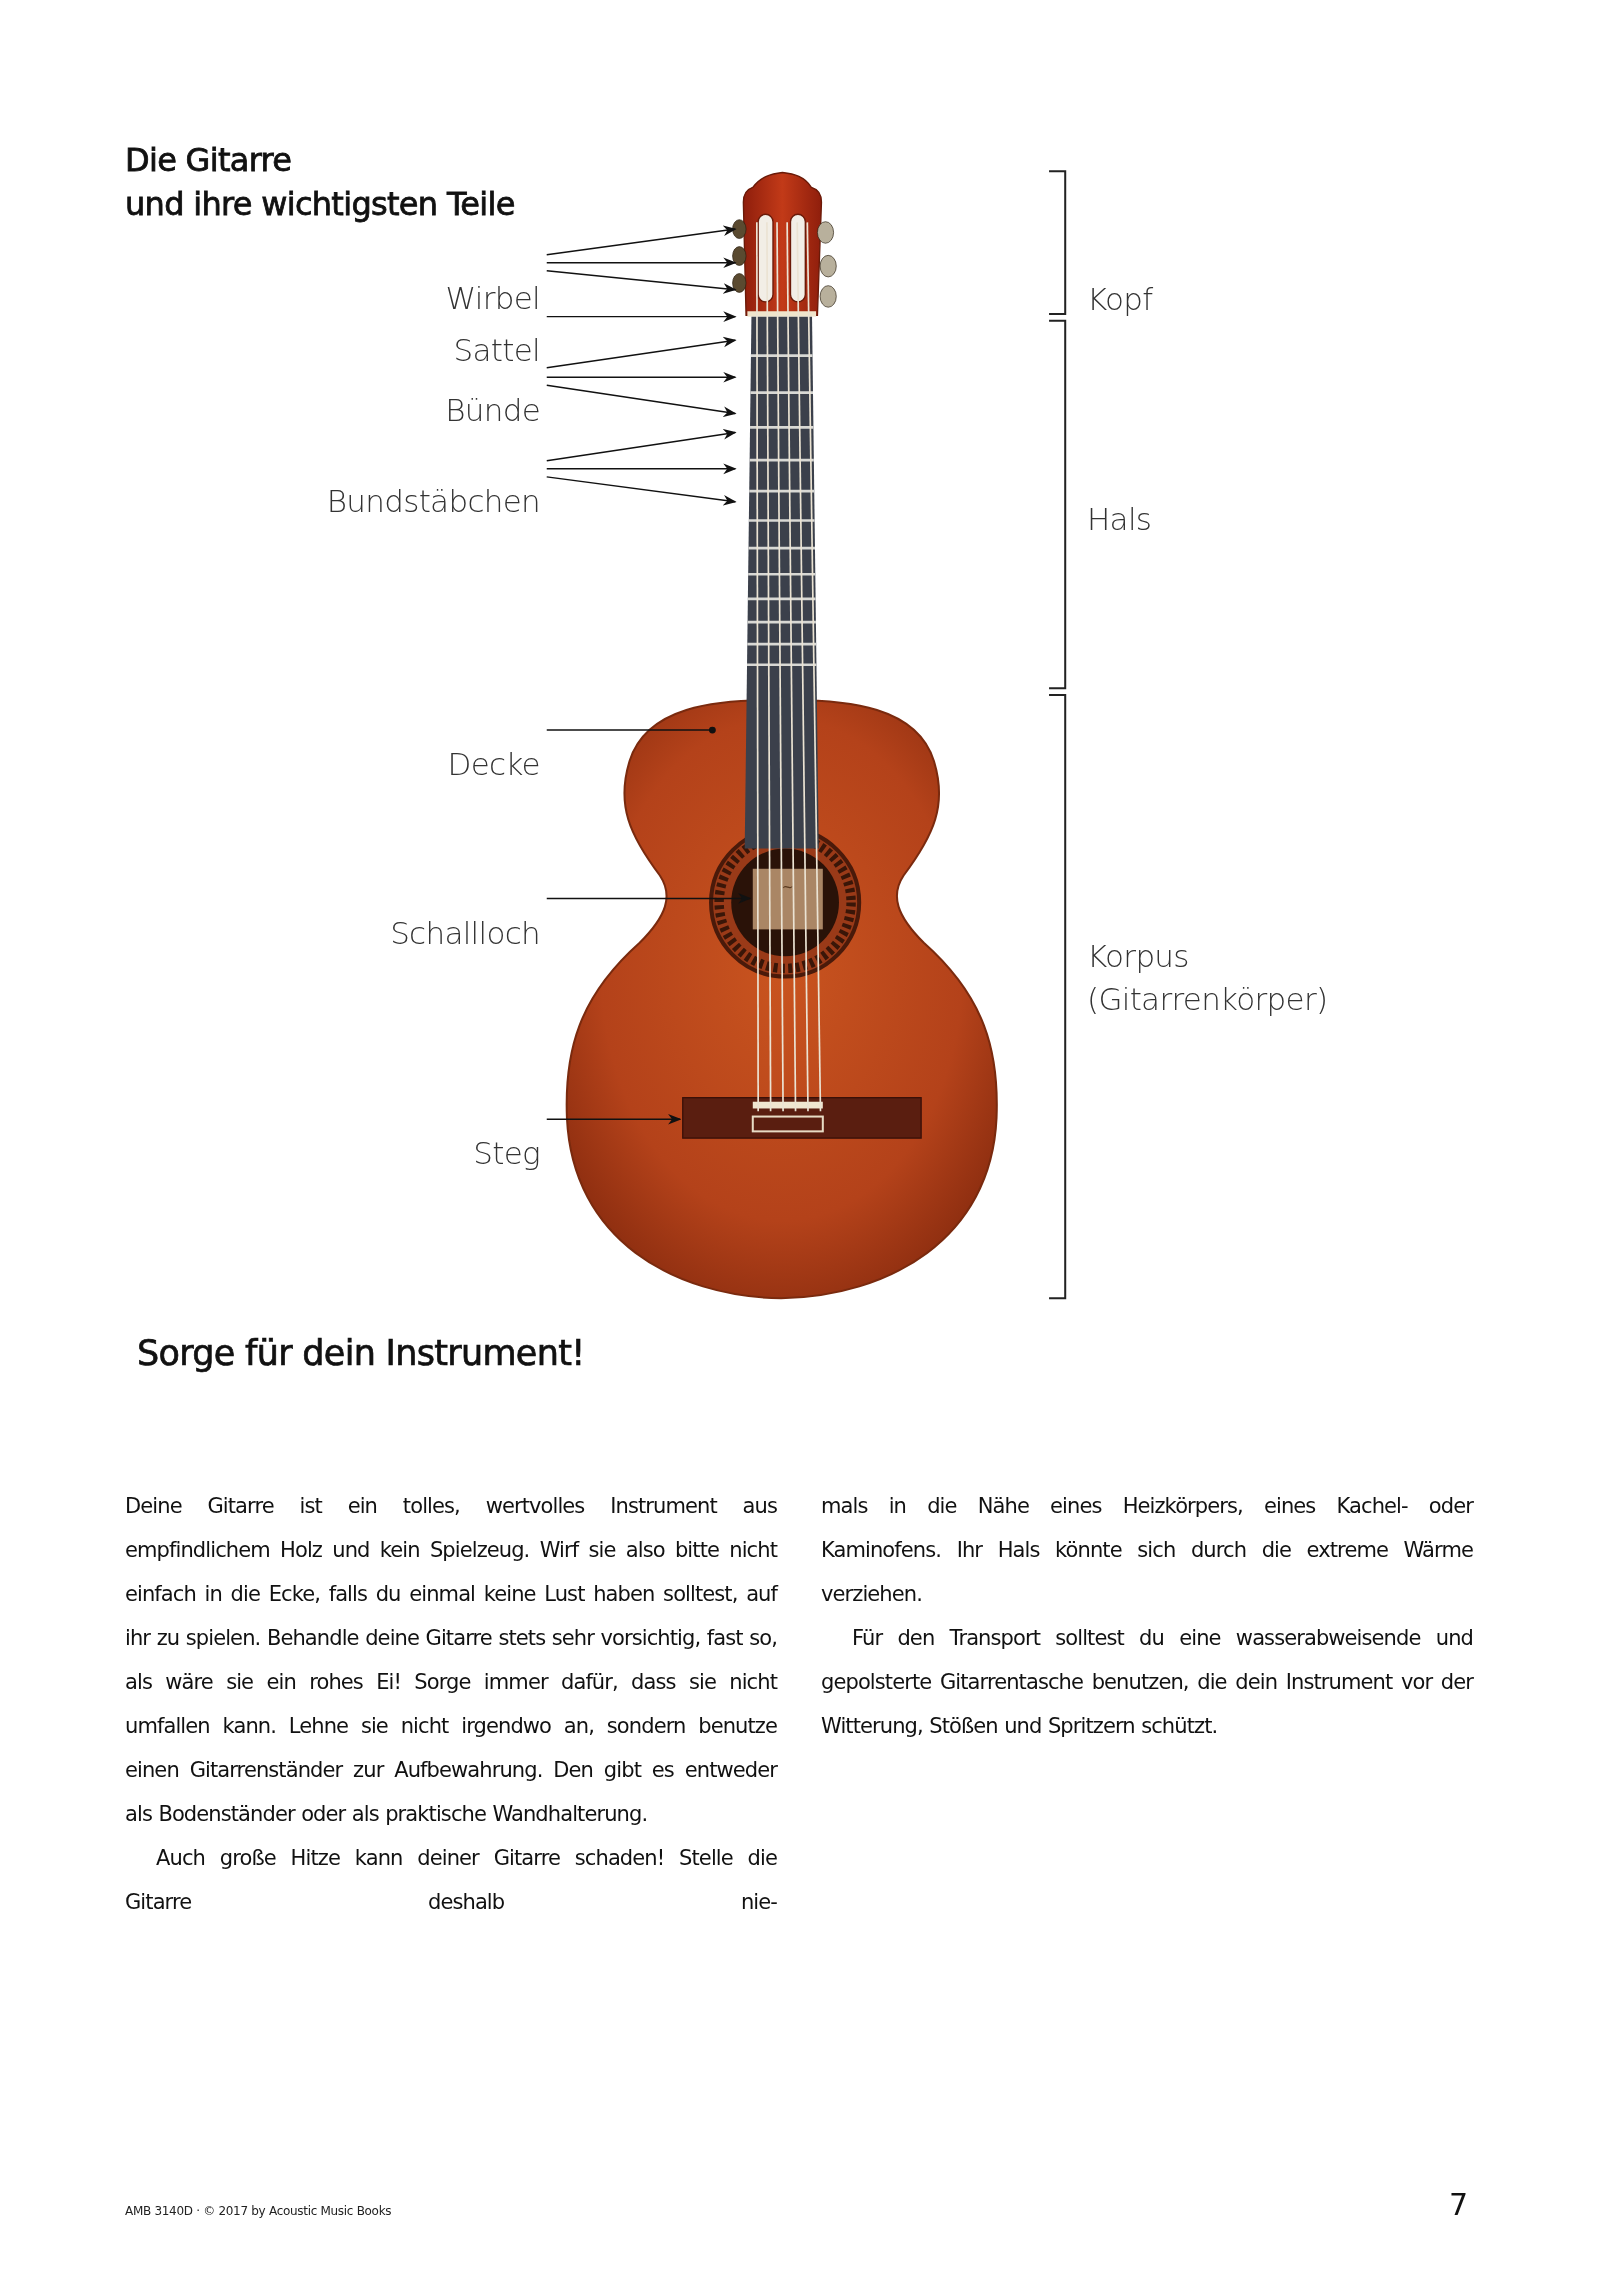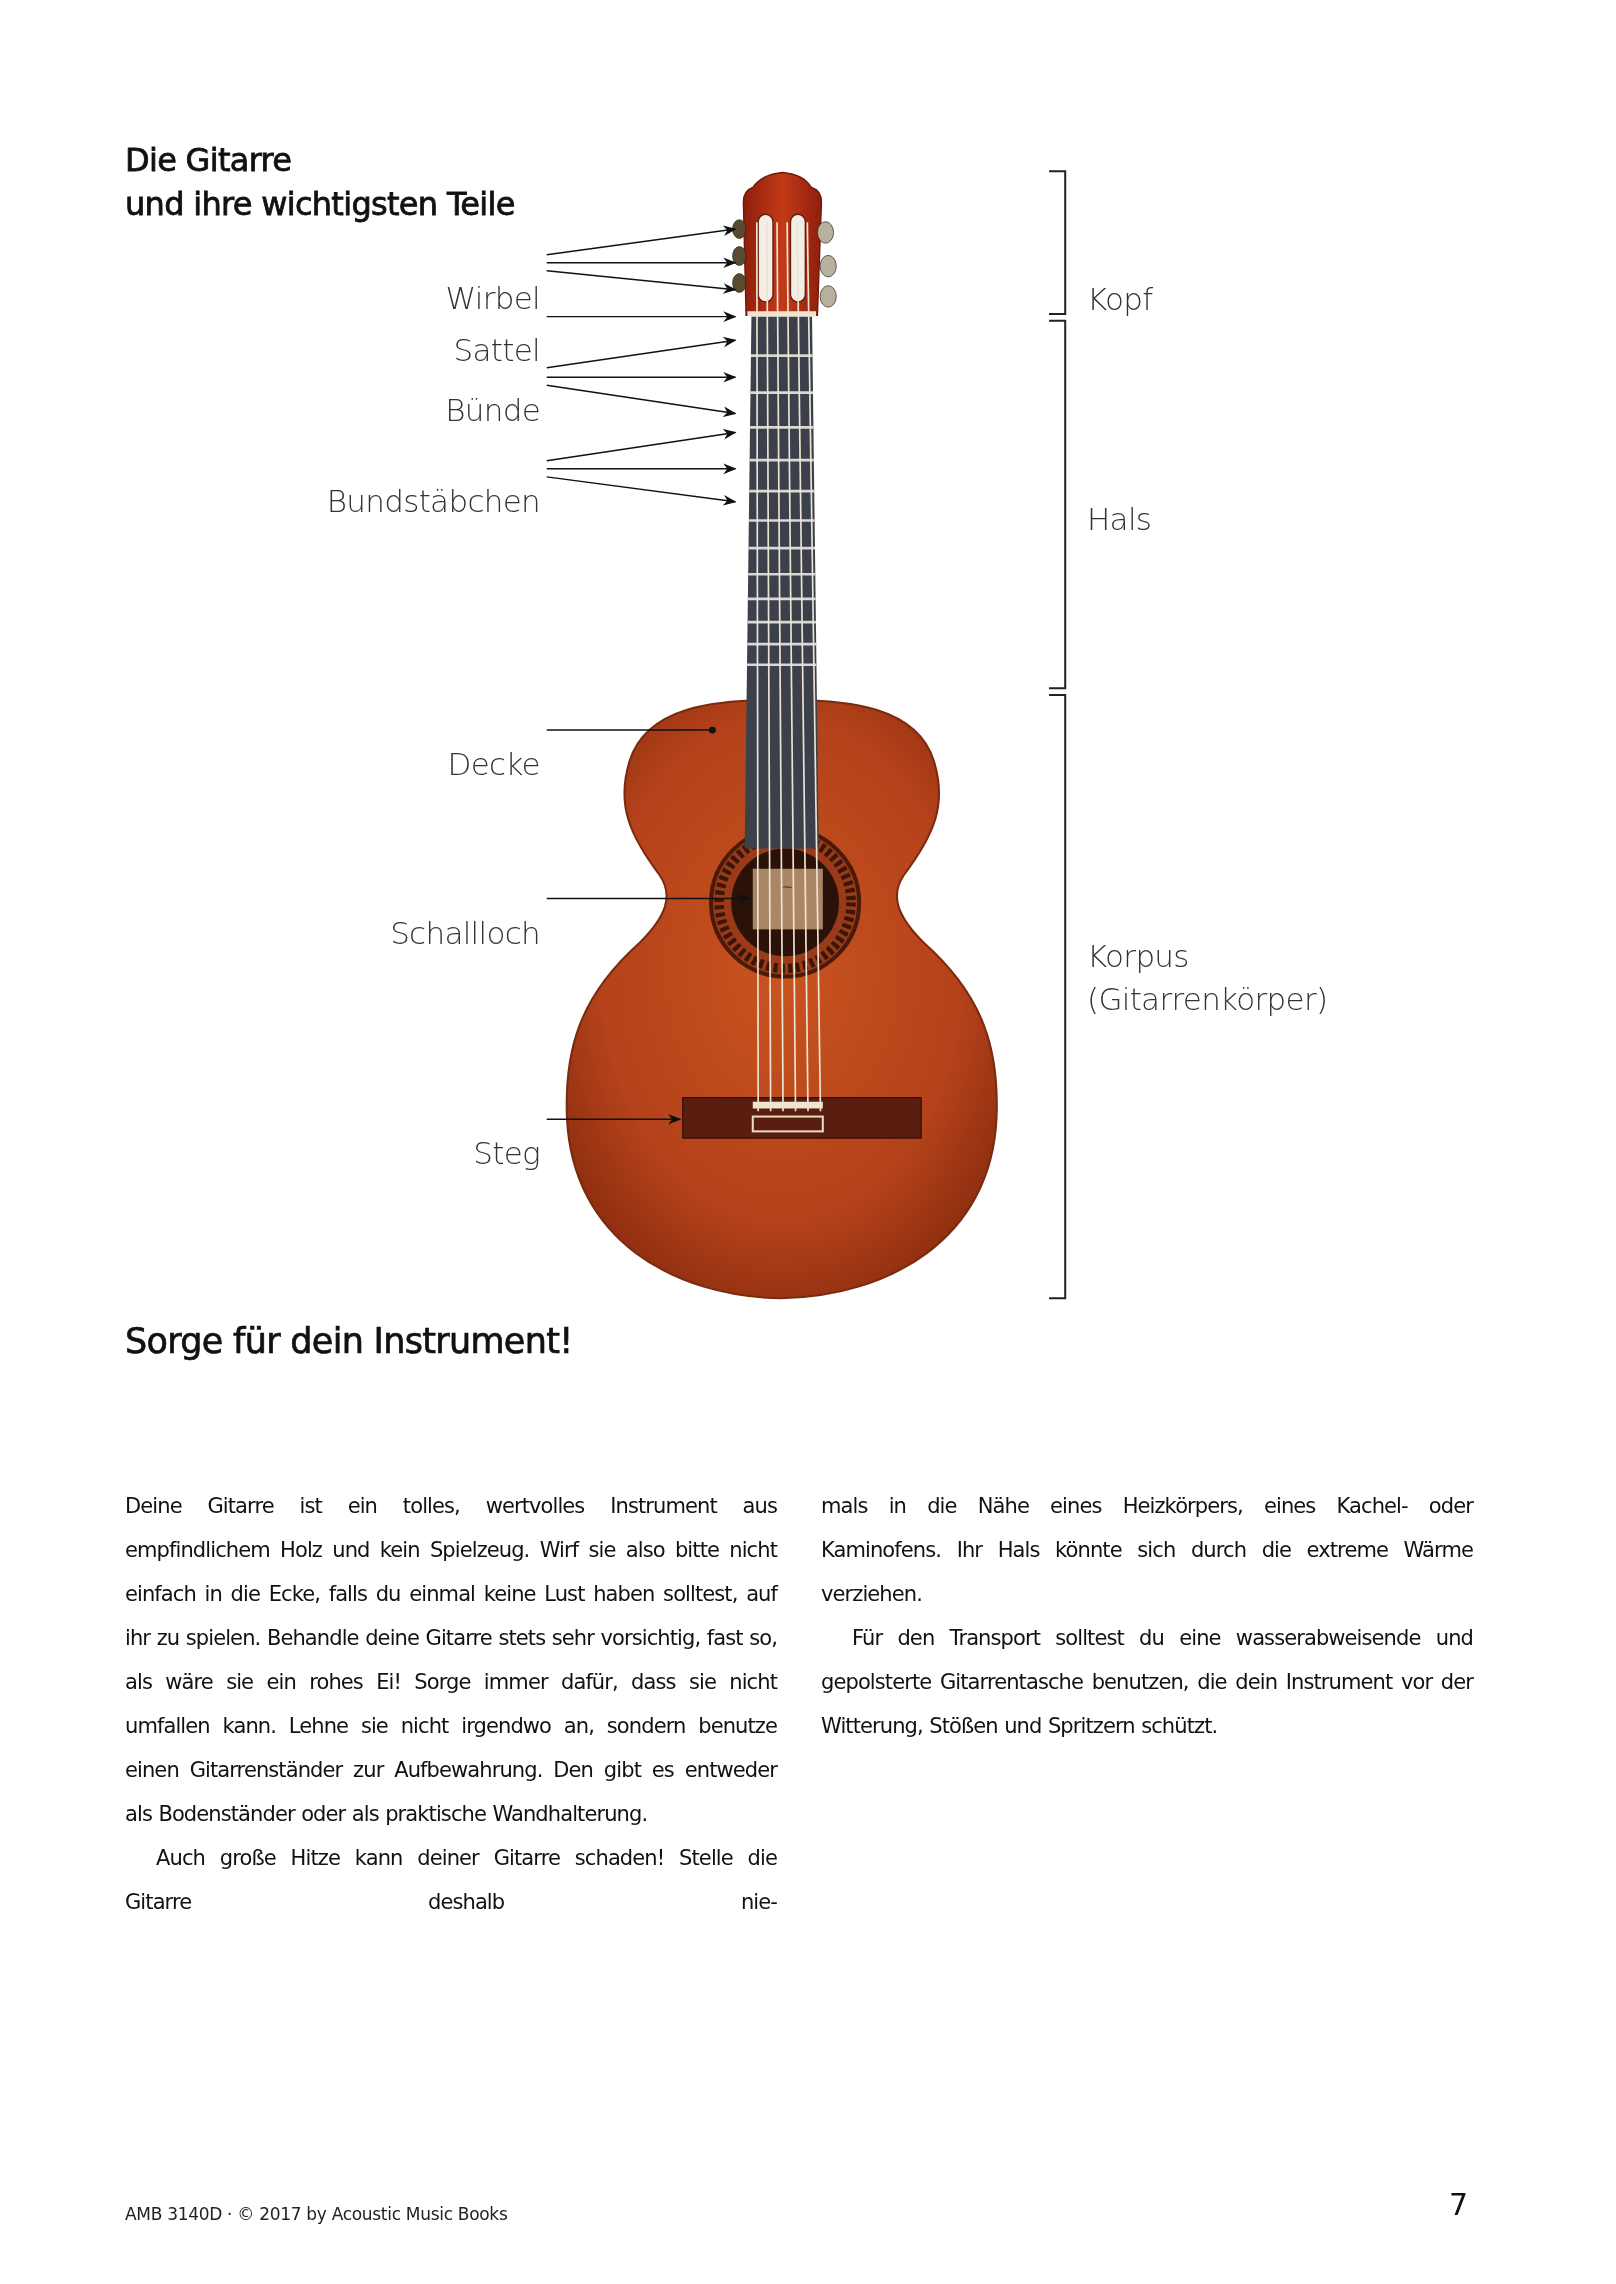--- a/index.html
+++ b/index.html
@@ -4,29 +4,29 @@
 <style>
   html, body { margin:0; padding:0; background:#ffffff; }
   body { width:1616px; height:2284px; position:relative; overflow:hidden;
          font-family:"DejaVu Sans", "Liberation Sans", sans-serif; color:#111; }
   .abs { position:absolute;margin-top:36px; }
   .title { left:125px; top:138px; font-size:32px; line-height:44px; font-weight:normal;
            letter-spacing:-0.7px; color:#111; margin:0; -webkit-text-stroke:0.8px #111; }
   .lbl { font-family:"DejaVu Sans", sans-serif; font-size:31px; color:#333; font-weight:200;
          letter-spacing:-0.7px; white-space:nowrap; }
   .lbl.right { text-align:right; }
-  .sec-title { left:125px; top:1321px; font-size:35px; margin:0; font-weight:normal;
+  .sec-title { left:125px; top:1321px; font-size:35px; margin:12px; font-weight:normal;
                letter-spacing:-0.7px; -webkit-text-stroke:0.7px #111; }
   .col { top:1448px; width:652px; font-size:21px; line-height:44px; text-align:justify;
          letter-spacing:-0.9px; word-spacing:0.7px; }
   .col p { margin:0; }
   .col p.indent { text-indent:31px; }
   .col.left { left:125px; }
   .col.right { left:821px; }
-  .footer { left:125px; top:2168px; font-size:17px; color:#222; letter-spacing:-0.3px; }
+  .footer { left:125px; top:2168px; font-size:12px; color:#222; letter-spacing:-0.3px; }
   .page-no { left:1449px; top:2151px; font-size:30px; color:#111; }
   svg.diagram { position:absolute; left:0; top:0; }
 </style>
 </head>
 <body>
 
 <h1 class="abs title">
   <span>Die Gitarre</span><br>
   <span>und ihre wichtigsten Teile</span>
 </h1>

